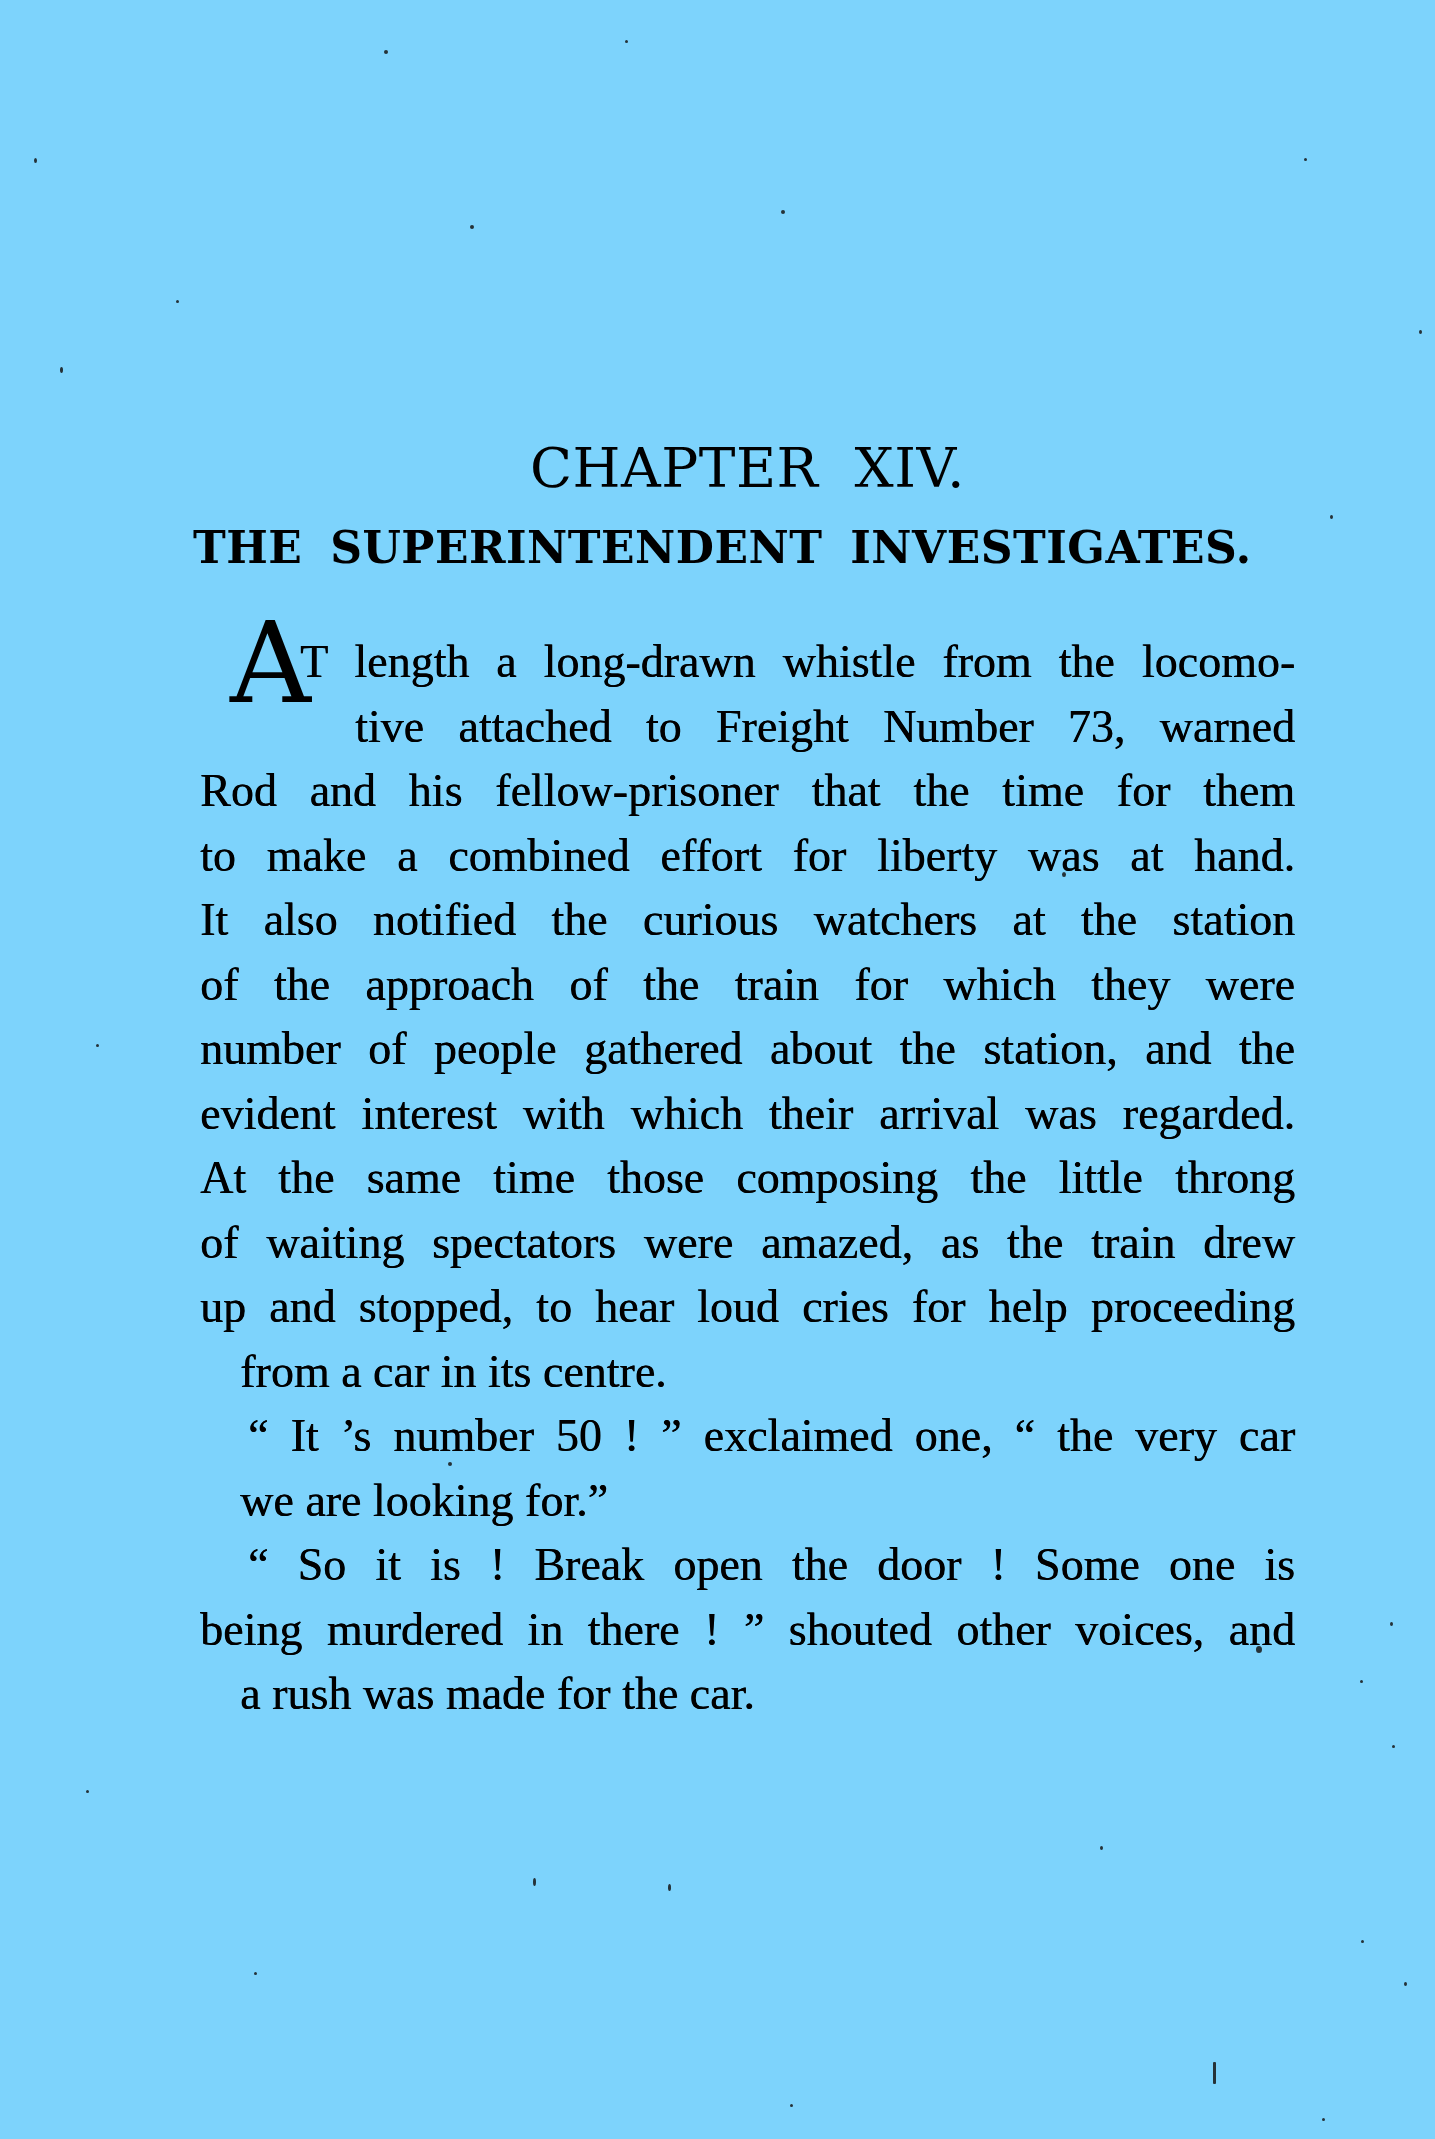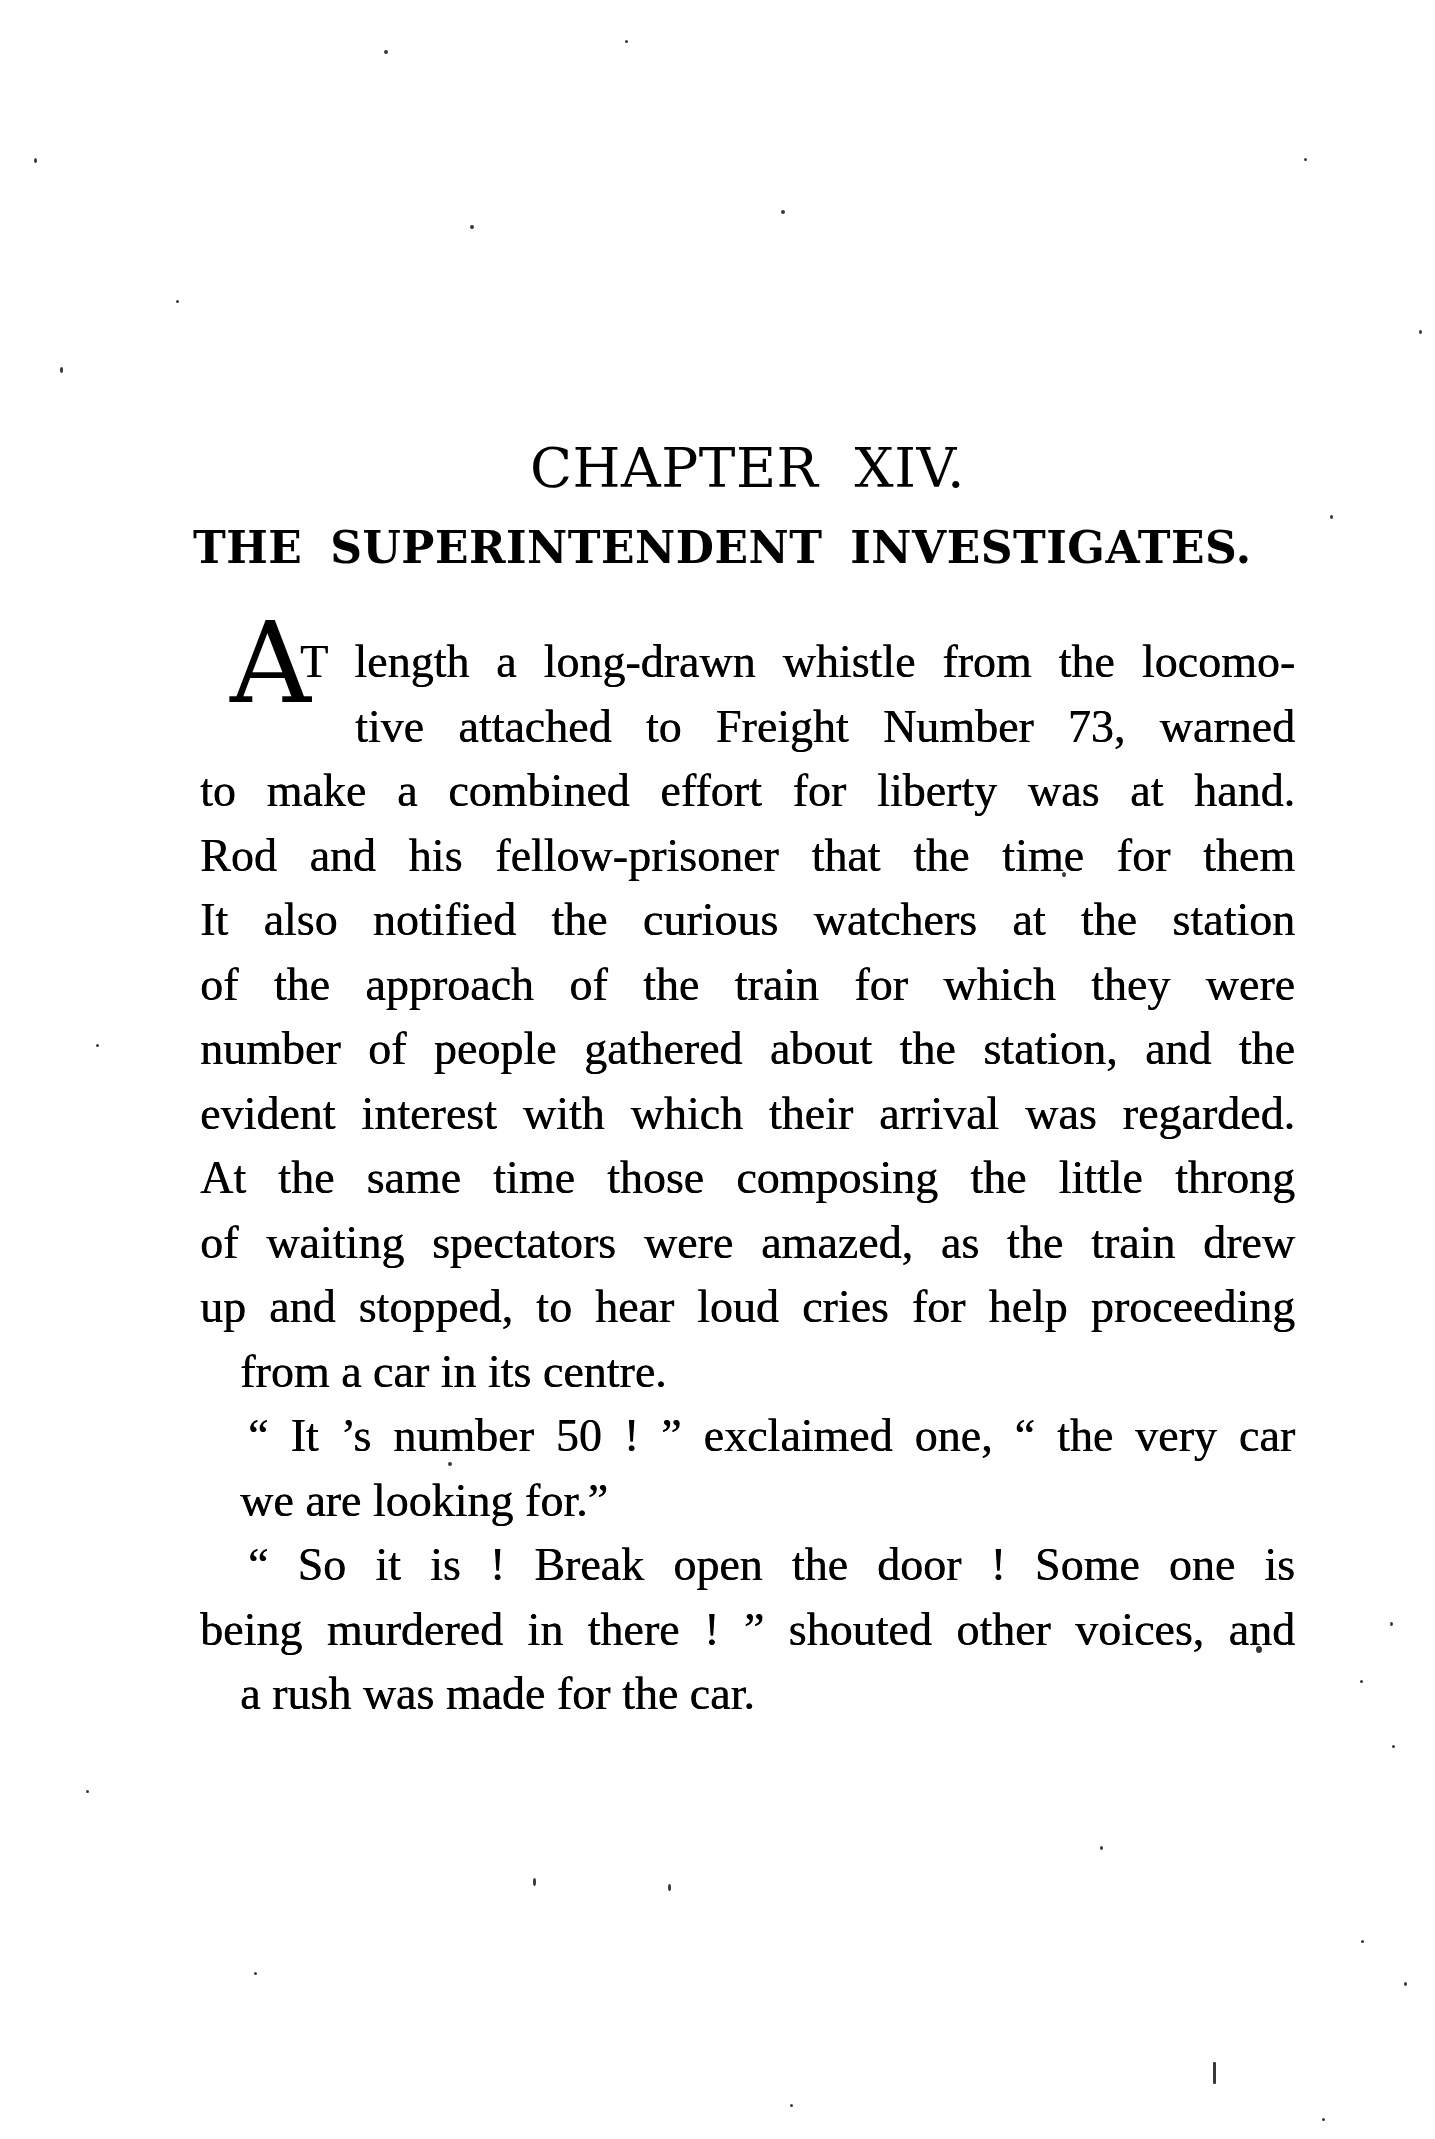--- a/index.html
+++ b/index.html
@@ -5,21 +5,21 @@
   html, body {
     margin: 0;
     padding: 0;
     background: #e8e8e8;
   }
   .page {
     position: relative;
     width: 1435px;
     height: 2139px;
     margin: 0 auto;
-    background: #ffffff;
+    background: #7dd3fc;
     overflow: hidden;
     font-family: "Liberation Serif", "DejaVu Serif", serif;
     color: #000000;
   }
   .chapter-title {
     position: absolute;
     left: 200px;
     top: 438px;
     width: 1095px;
     text-align: center;
@@ -87,22 +87,22 @@
 
   <div class="chapter-title">CHAPTER XIV.</div>
 
   <div class="chapter-subtitle">THE SUPERINTENDENT INVESTIGATES.</div>
 
   <div class="drop-cap">A</div>
 
   <div class="body-text">
     <div class="line dc1">T length a long-drawn whistle from the locomo-</div>
     <div class="line dc2">tive attached to Freight Number 73, warned</div>
+    <div class="line">Rod and his fellow-prisoner that the time for them</div>
     <div class="line">to make a combined effort for liberty was at hand.</div>
-    <div class="line">Rod and his fellow-prisoner that the time for them</div>
     <div class="line">It also notified the curious watchers at the station</div>
     <div class="line">of the approach of the train for which they were</div>
     <div class="line">number of people gathered about the station, and the</div>
     <div class="line">evident interest with which their arrival was regarded.</div>
     <div class="line">At the same time those composing the little throng</div>
     <div class="line">of waiting spectators were amazed, as the train drew</div>
     <div class="line">up and stopped, to hear loud cries for help proceeding</div>
     <div class="line last">from a car in its centre.</div>
 
     <div class="line indent">“ It ’s number 50 ! ” exclaimed one, “ the very car</div>

